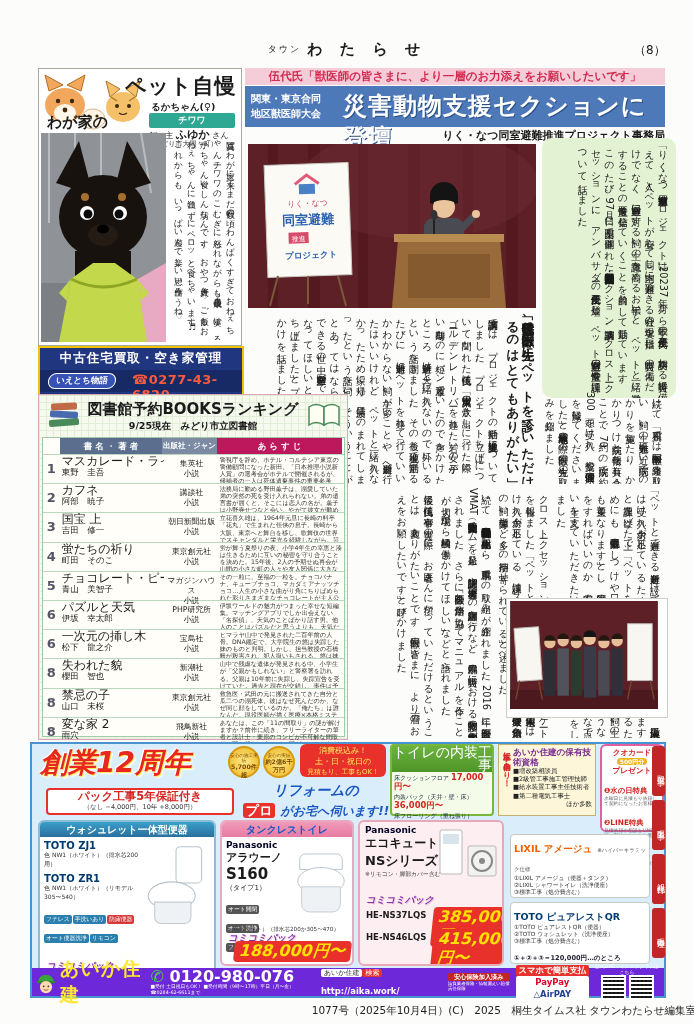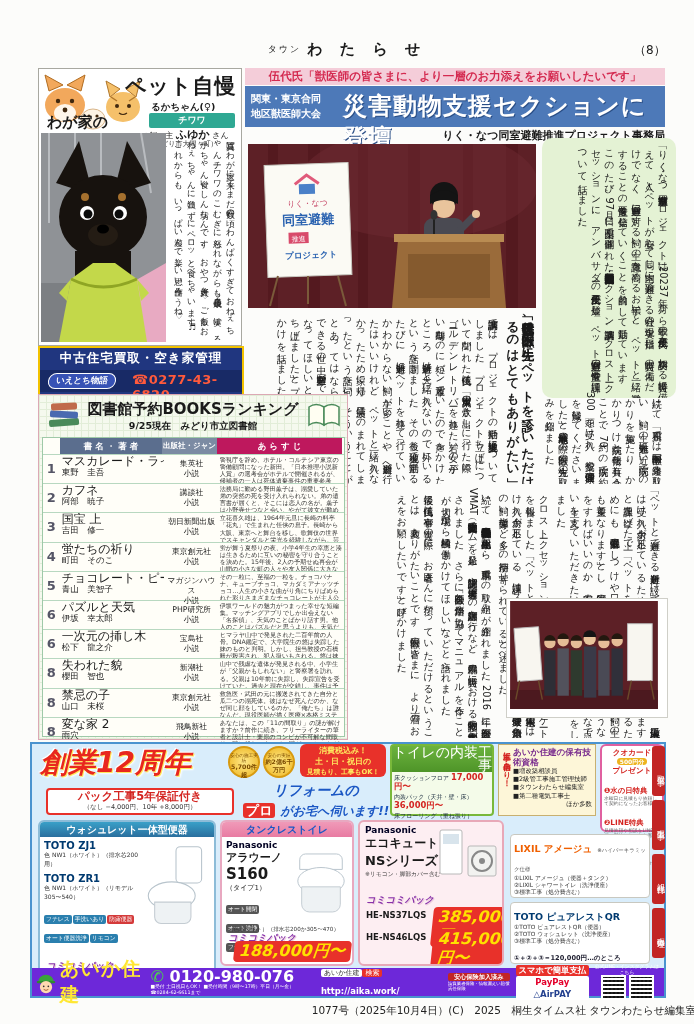--- a/index.html
+++ b/index.html
@@ -71,21 +71,21 @@
   .bk-row .c3{width:125px;font-size:6.2px;line-height:7.1px;color:#333;overflow:hidden;padding:1px 1px;}
   
   .ad{top:742px;left:30px;width:636px;height:256px;background:#d9edfb;border:2px solid #4a93cf;box-sizing:border-box;}
   .anniv{top:0px;left:8px;font-size:28px;font-weight:bold;font-style:italic;color:#e8271e;
          text-shadow:1px 1px 0 #ffe95e,-1px -1px 0 #fff,2px 2px 2px #fff;}
   .medal{width:32px;height:32px;border-radius:50%;background:radial-gradient(#ffe98a,#edb41e);
          border:2px solid #d89a10;text-align:center;color:#7a4a00;box-sizing:border-box;padding-top:5px;}
   .medal .m1{font-size:4.6px;line-height:5px;display:block;}
   .medal .m2{font-size:6.2px;line-height:8px;display:block;font-weight:bold;}
   .taxbox{top:0;left:268px;width:86px;height:33px;background:#e8312a;border-radius:6px;color:#ffe95e;
-          font-size:8px;font-weight:bold;text-align:center;line-height:10.5px;padding-top:2px;box-sizing:border-box;}
+          font-size:8px;font-weight:normal;text-align:center;line-height:10.5px;padding-top:2px;box-sizing:border-box;}
   .reform{top:36px;left:206px;width:156px;text-align:center;}
   .reform .r1{font-size:14px;color:#1b57c4;font-weight:bold;font-style:italic;}
   .reform .pro{background:#e8312a;color:#fff;font-weight:bold;font-size:13px;padding:0 3px;border-radius:3px;}
   .reform .r2{font-size:12px;color:#1b57c4;font-weight:bold;font-style:italic;}
   .warranty{top:44px;left:14px;width:188px;height:27px;background:#fff;border:2px solid #e8312a;border-radius:4px;
             text-align:center;box-sizing:border-box;}
   .warranty .w1{font-size:11.5px;color:#d42420;font-weight:bold;line-height:13px;display:block;}
   .warranty .w2{font-size:6.5px;color:#333;display:block;}
   .interior{top:0;left:358px;width:104px;height:72px;background:#f4fbe9;border:2px solid #79b83a;border-radius:4px;box-sizing:border-box;}
   .interior .it{background:linear-gradient(#6cb33e,#4e9428);color:#fff;font-size:14px;font-weight:normal;text-align:right;line-height:13px;}
@@ -454,21 +454,21 @@
       <div class="it">トイレの内装工事</div>
       <div class="ir"><span>床クッションフロア</span> <span class="p">17,000円〜</span></div>
       <div class="ir"><span>内装パック（天井・壁・床）</span> <span class="p">36,000円〜</span></div>
       <div class="ir"><span>床フローリング（重ね張り）</span> <span class="p">6,000円〜</span></div>
     </div>
     <div class="abs quals">
       <div class="side">工事に自信あり！</div>
       <div class="qt">あいか住建の保有技術資格</div>
       <div class="qi">■増改築相談員</div>
       <div class="qi">■2級管工事施工管理技師</div>
-      <div class="qi">■タウンわたらせ編集室</div>
+      <div class="qi">■給水装置工事主任技術者</div>
       <div class="qi">■第二種電気工事士</div>
       <div class="qm">ほか多数</div>
     </div>
     <div class="abs quo">
       <div class="qh">
         <span>クオカード</span> <span class="qb">500円分</span><br><span>プレゼント</span>
       </div>
       <div class="ql">❶水の日特典</div>
       <div class="qd">水曜日に見積もり依頼して契約になったお客様</div>
       <div class="ql">❷LINE特典</div>

